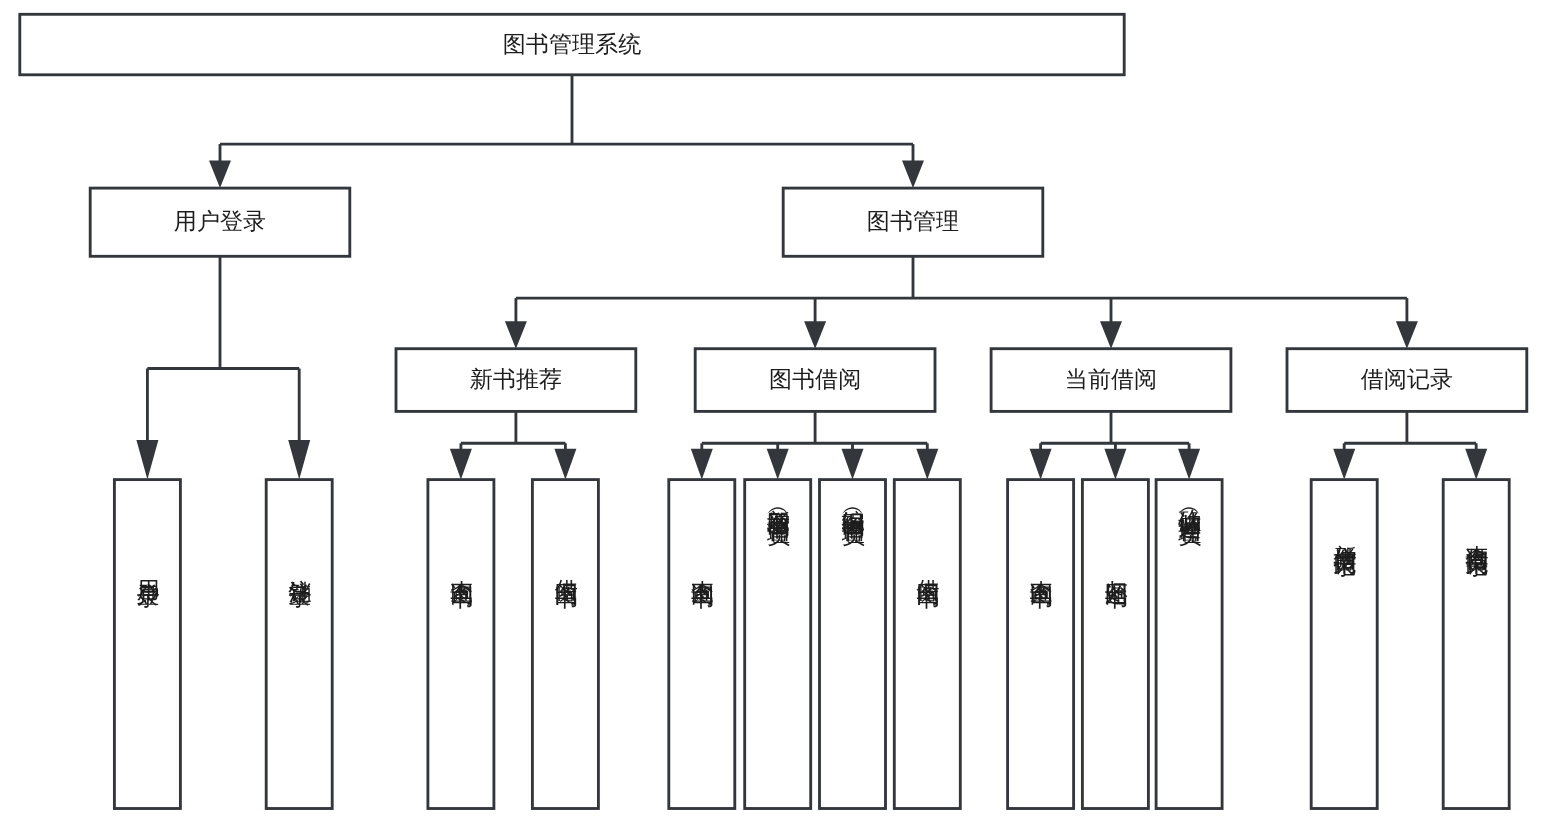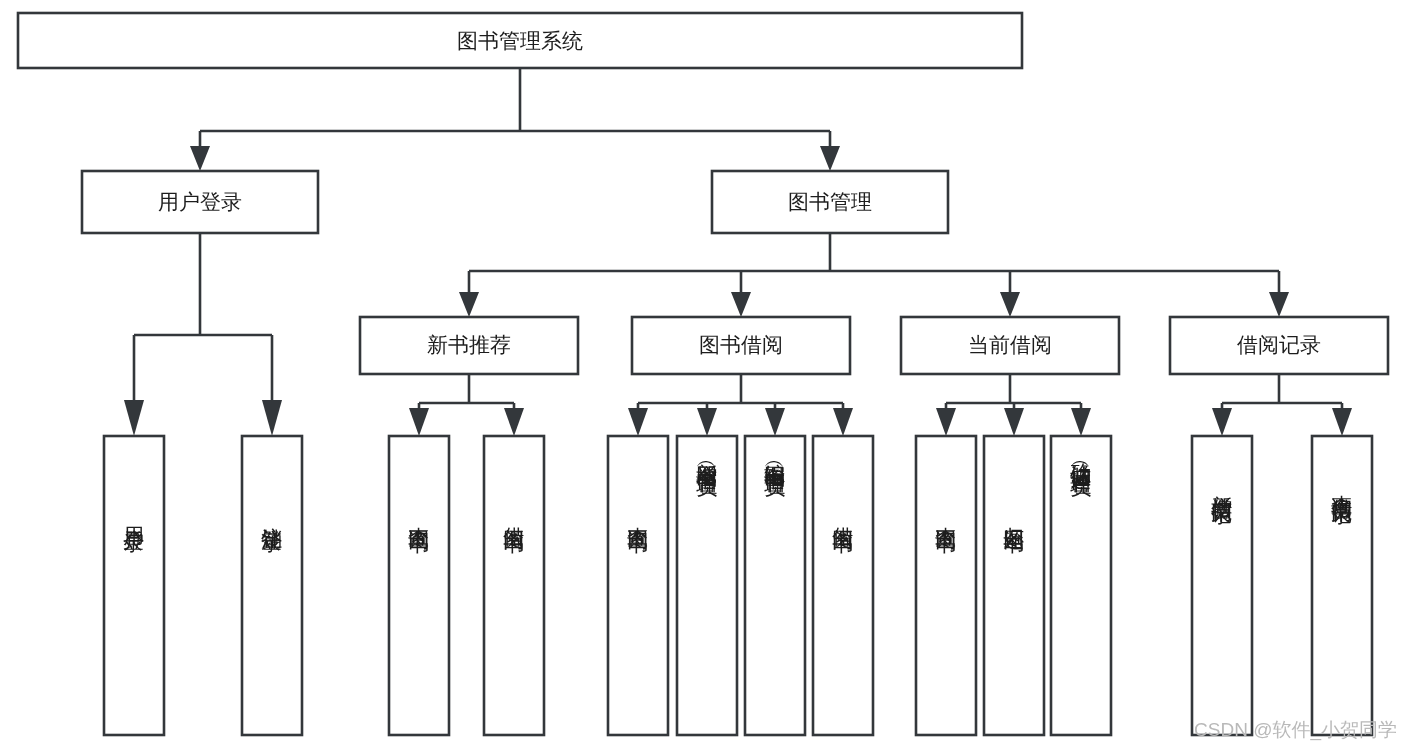--- a/index.html
+++ b/index.html
@@ -233,14 +233,13 @@
   <div class="leaf-label-wrap" style="left:1051px; top:436px; width:60px; height:299px;">
     <span class="leaf-label" style="margin-top:10px;">确认归还（管理员）</span>
   </div>
   <div class="leaf-label-wrap" style="left:1192px; top:436px; width:60px; height:299px;">
     <span class="leaf-label" style="margin-top:42px;">新增借阅记录</span>
   </div>
   <div class="leaf-label-wrap" style="left:1312px; top:436px; width:60px; height:299px;">
     <span class="leaf-label" style="margin-top:42px;">查询借阅记录</span>
   </div>
 
-  <div id="watermark">CSDN @软件_小贺同学</div>
 </div>
 
 </body></html>

